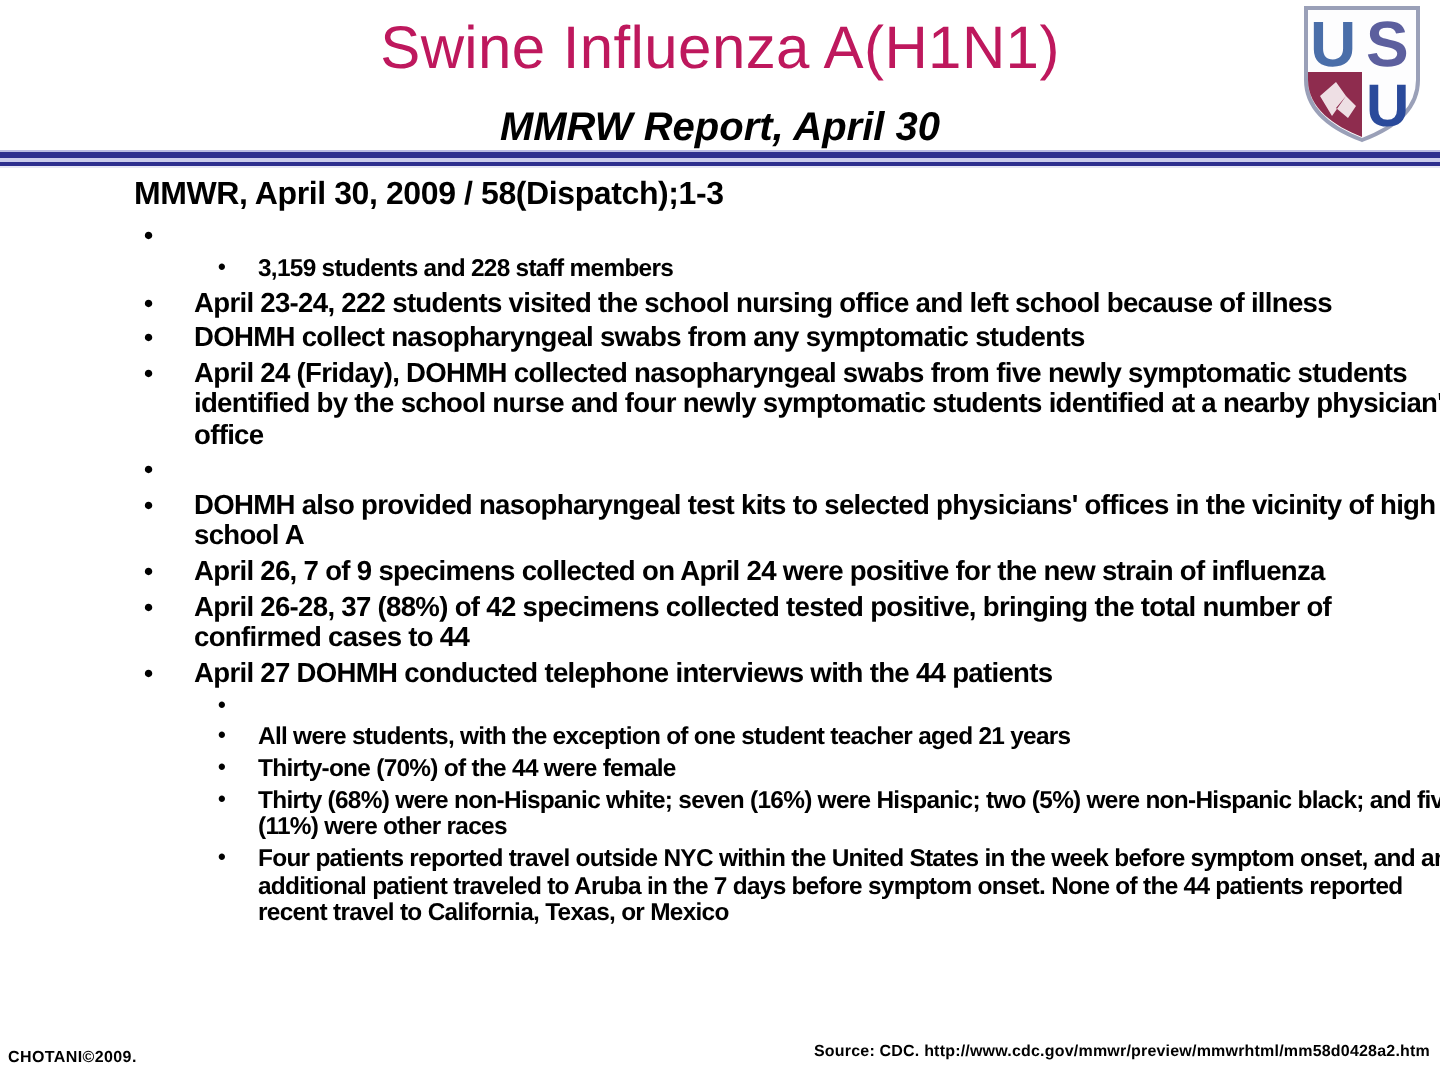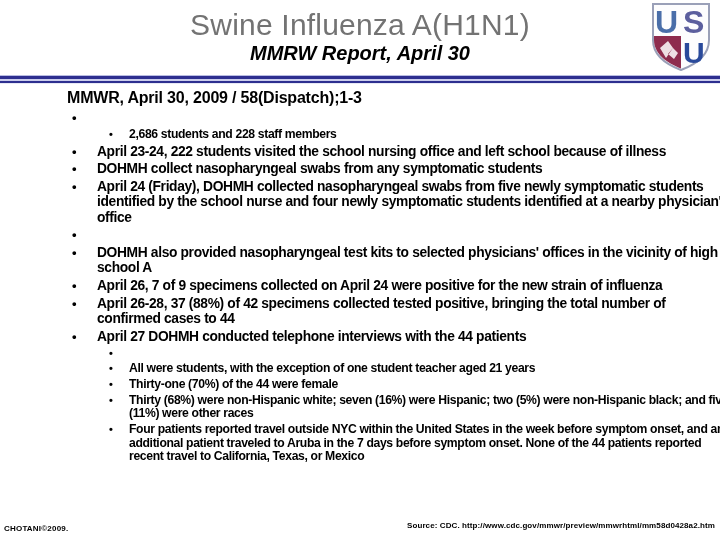--- a/index.html
+++ b/index.html
@@ -6,22 +6,22 @@
   body {
     width: 720px; height: 540px;
     background: #ffffff;
     font-family: "Liberation Sans", sans-serif;
     color: #000;
     overflow: hidden;
   }
   .slide { position: relative; width: 720px; height: 540px; background: #fff; }
 
   .header { position: absolute; top: 8px; left: 0; width: 100%; text-align: center; }
-  .title { font-size: 30px; line-height: 33px; font-weight: 400; color: #737373; letter-spacing: 0.2px; }
-  .subtitle { font-size: 20px; line-height: 22px; font-weight: 700; font-style: italic; margin-top: 1px; }
+  .title { font-size: 30px; line-height: 33px; font-weight: 400; color: #be185d; letter-spacing: 0.2px; }
+  .subtitle { font-size: 20px; line-height: 22px; font-weight: 700; font-style: italic; margin-top: 12px; }
 
   .rule {
     position: absolute; top: 75px; left: 0; width: 720px; height: 9px;
     background: linear-gradient(to bottom,
       #b9bce2 0px, #b9bce2 1px,
       #2d2f8f 1px, #2d2f8f 4px,
       #caccec 4px, #caccec 6px,
       #2d2f8f 6px, #2d2f8f 8px,
       #e8e9f5 8px, #e8e9f5 9px);
   }
@@ -66,21 +66,21 @@
   <div class="rule"></div>
 
   <div class="content">
     <div class="heading">MMWR, April 30, 2009 / 58(Dispatch);1-3</div>
     <div class="bullets">
         <div class="bullet level1">
           <span class="marker">•</span>
         </div>
         <div class="bullet level2">
           <span class="marker">•</span>
-          <span class="btext">2,686 students and 228 staff members</span>
+          <span class="btext">3,159 students and 228 staff members</span>
         </div>
         <div class="bullet level1">
           <span class="marker">•</span>
           <span class="btext">April 23-24, 222 students visited the school nursing office and left school because of illness</span>
         </div>
         <div class="bullet level1">
           <span class="marker">•</span>
           <span class="btext">DOHMH collect nasopharyngeal swabs from any symptomatic students</span>
         </div>
         <div class="bullet level1">

